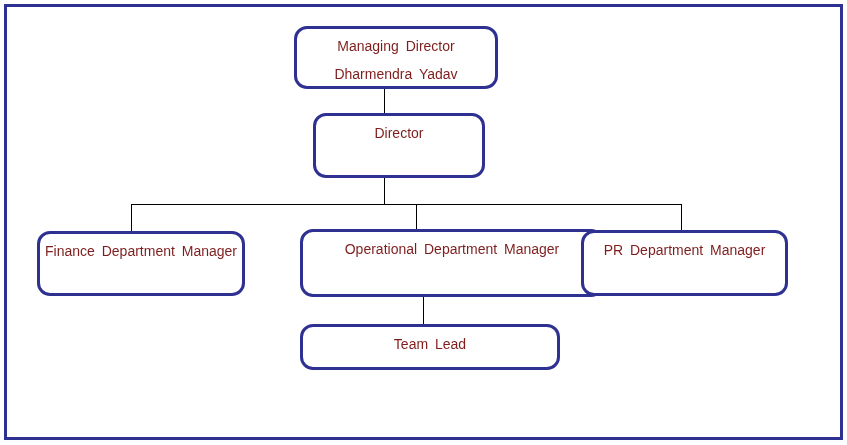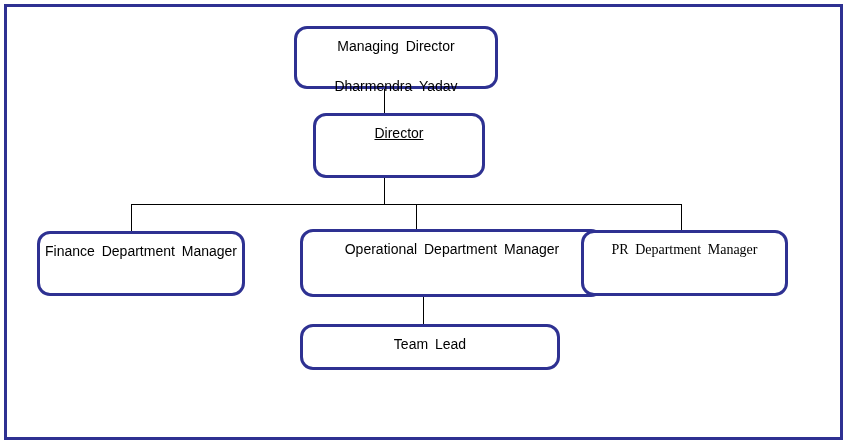--- a/index.html
+++ b/index.html
@@ -24,42 +24,42 @@
     border: 3px solid #2e3192;
     box-sizing: border-box;
   }
   .node {
     position: absolute;
     box-sizing: border-box;
     border: 3px solid #2e3192;
     border-radius: 13px;
     background: #ffffff;
     text-align: center;
-    color: #000000;
+    color: #7f1d1d;
     font-size: 14px;
     line-height: 18px;
     word-spacing: 3px;
     padding-top: 8px;
   }
   .node .line2 {
-    margin-top: 22px;
+    margin-top: 10px;
   }
   .conn {
     position: absolute;
     background: #000000;
   }
   .conn.v { width: 1px; }
   .conn.h { height: 1px; }
 
   
   #node-managing-director { left: 294px; top: 26px;  width: 204px; height: 63px; }
-  #node-director          { left: 313px; top: 113px; width: 172px; height: 65px; text-decoration: underline; }
+  #node-director          { left: 313px; top: 113px; width: 172px; height: 65px; }
   #node-finance           { left: 37px;  top: 231px; width: 208px; height: 65px; }
   #node-operational       { left: 300px; top: 229px; width: 304px; height: 68px; }
-  #node-pr                { left: 581px; top: 230px; width: 207px; height: 66px; font-family: Liberation Serif, serif; }
+  #node-pr                { left: 581px; top: 230px; width: 207px; height: 66px; }
   #node-team-lead         { left: 300px; top: 324px; width: 260px; height: 46px; }
 
   
   #conn-md-director   { left: 384px; top: 89px;  height: 24px; }
   #conn-director-drop { left: 384px; top: 178px; height: 27px; }
   #conn-rail          { left: 131px; top: 204px; width: 551px; }
   #conn-finance-drop  { left: 131px; top: 204px; height: 27px; }
   #conn-oper-drop     { left: 416px; top: 204px; height: 25px; }
   #conn-pr-drop       { left: 681px; top: 204px; height: 26px; }
   #conn-teamlead-drop { left: 423px; top: 297px; height: 27px; }

